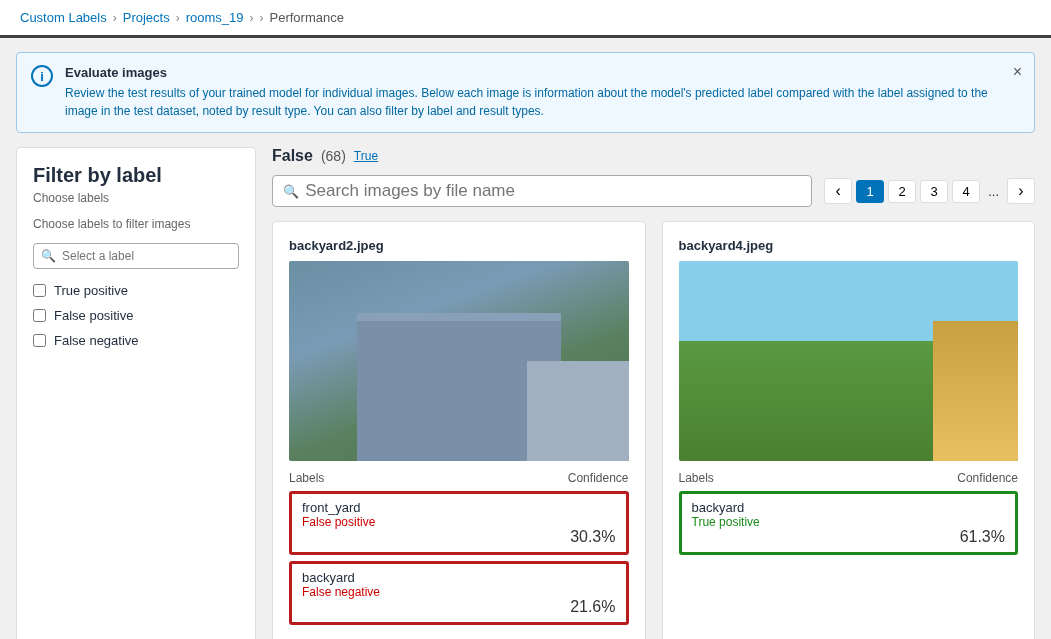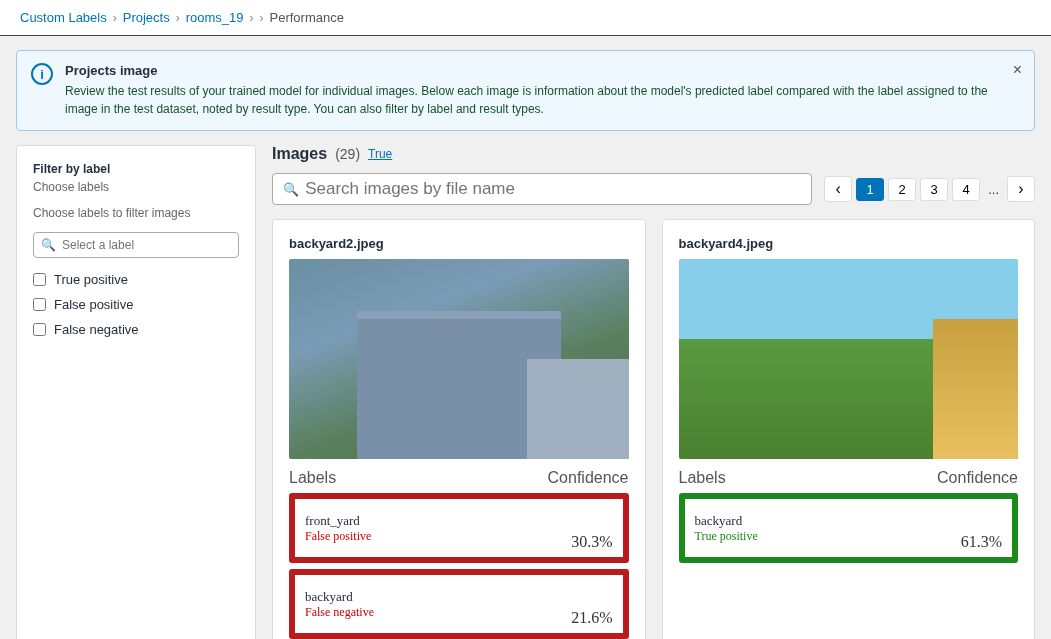--- a/index.html
+++ b/index.html
@@ -6,21 +6,21 @@
     body { font-family: -apple-system, BlinkMacSystemFont, 'Segoe UI', Arial, sans-serif; font-size: 13px; background: #f0f0f0; color: #232f3e; }
 
     
     .breadcrumb {
       background: #fff;
       padding: 10px 20px;
       display: flex;
       align-items: center;
       gap: 6px;
       font-size: 13px;
-      border-bottom: 1px solid #404040;
+      border-bottom: 3px solid #404040;
     }
     .breadcrumb-item { color: #0073bb; cursor: pointer; }
     .breadcrumb-sep { color: #888; font-size: 12px; }
     .breadcrumb-active {
       color: #0073bb;
       border: 2px solid #e8503a;
       border-radius: 14px;
       padding: 2px 10px;
     }
     .breadcrumb-plain { color: #555; }
@@ -53,39 +53,39 @@
       position: absolute;
       right: 12px;
       top: 10px;
       cursor: pointer;
       color: #555;
       font-size: 16px;
       background: none;
       border: none;
     }
     .info-banner h4 { font-size: 13px; font-weight: 700; margin-bottom: 4px; color: #232f3e; }
-    .info-banner p { font-size: 12px; color: #14532d; line-height: 1.5; }
+    .info-banner p { font-size: 12px; color: #0369a1; line-height: 1.5; }
 
     
     .main-layout {
       display: flex;
       gap: 16px;
       padding: 0 16px 16px;
     }
 
     
     .sidebar {
       width: 240px;
       min-width: 240px;
       background: #fff;
       border: 1px solid #ddd;
       border-radius: 4px;
       padding: 16px;
     }
-    .sidebar h3 { font-size: 12px; font-weight: 700; margin-bottom: 4px; }
+    .sidebar h3 { font-size: 20px; font-weight: 700; margin-bottom: 4px; }
     .sidebar .sub-label { font-size: 12px; color: #666; margin-bottom: 12px; }
 
     .label-search {
       position: relative;
       margin-bottom: 14px;
     }
     .label-search input {
       width: 100%;
       padding: 5px 8px 5px 28px;
       border: 1px solid #aaa;
@@ -221,34 +221,32 @@
       position: absolute;
       right: 0; top: 30%;
       width: 25%; height: 70%;
       background: linear-gradient(180deg, #c8a040, #e8c060);
     }
 
     .labels-row {
       display: flex;
       justify-content: space-between;
       align-items: center;
-      font-size: 16px;
+      font-size: 12px;
       color: #555;
       margin-bottom: 6px;
     }
 
     .label-item {
       display: flex;
-      align-items: center;
       justify-content: space-between;
-      border: 6px solid #b91c1c;
+      border: 3px solid #b91c1c;
       border-radius: 3px;
       padding: 6px 10px;
       margin-bottom: 6px;
-      font-family: Liberation Serif, serif;
     }
     .label-item.green { border-color: #1a8a1a; }
 
     .label-left { display: flex; flex-direction: column; }
     .label-name { font-size: 13px; font-weight: 500; }
     .label-type { font-size: 12px; }
     .label-type.false-positive { color: #c00; }
     .label-type.false-negative { color: #c00; }
     .label-type.true-positive { color: #1a8a1a; font-weight: 500; }
     .confidence-val { font-size: 16px; color: #333; margin-top: 28px; }
@@ -263,21 +261,21 @@
   <span class="breadcrumb-sep">›</span>
   <span class="breadcrumb-item">rooms_19</span>
   <span class="breadcrumb-sep">›</span>
   <span class="breadcrumb-sep">›</span>
   <span class="breadcrumb-plain">Performance</span>
 </nav>
 
 <div class="info-banner">
   <div class="info-icon">i</div>
   <button class="close-btn">×</button>
-  <h4>Projects image</h4>
+  <h4>Evaluate images</h4>
   <p>Review the test results of your trained model for individual images. Below each image is information about the model's predicted label compared with the label assigned to the image in the test dataset, noted by result type. You can also filter by label and result types.</p>
 </div>
 
 <div class="main-layout">
 
   <aside class="sidebar">
     <h3>Filter by label</h3>
     <div class="sub-label">Choose labels</div>
     <div class="sub-label">Choose labels to filter images</div>
     <div class="label-search">
@@ -296,22 +294,22 @@
       <label class="checkbox-item">
         <input type="checkbox" style="">
         <span>False negative</span>
       </label>
     </div>
   </aside>
 
   <div class="content-area">
 
     <div class="images-header">
-      <h2>Images</h2>
-      <span class="images-count">(29)</span>
+      <h2>False</h2>
+      <span class="images-count">(68)</span>
       <span class="info-link">True</span>
     </div>
 
     <div class="pagination-header">
       <div class="search-bar" style="flex:1; margin-bottom:0; margin-right:12px;">
         <span style="color:#888;">🔍</span>
         <input type="text" placeholder="Search images by file name" style="">
       </div>
       <div class="pagination">
         <button class="page-btn nav">‹</button>

